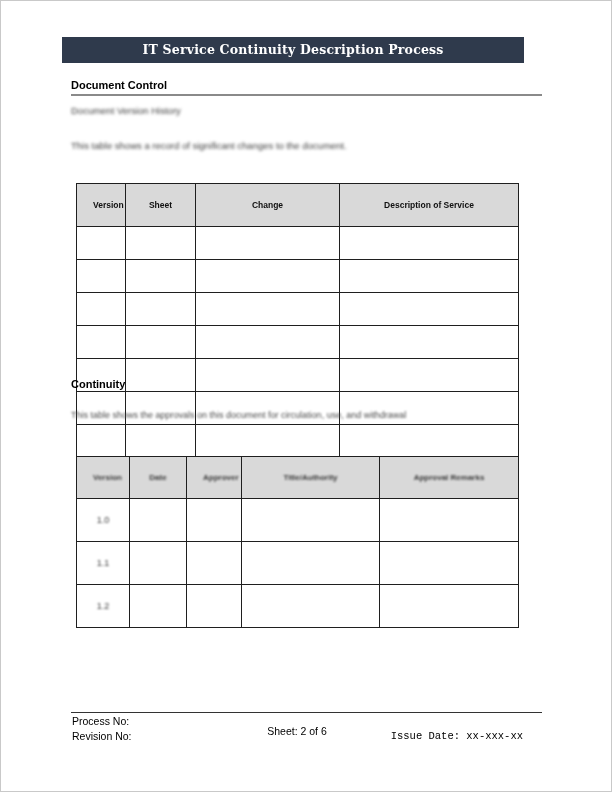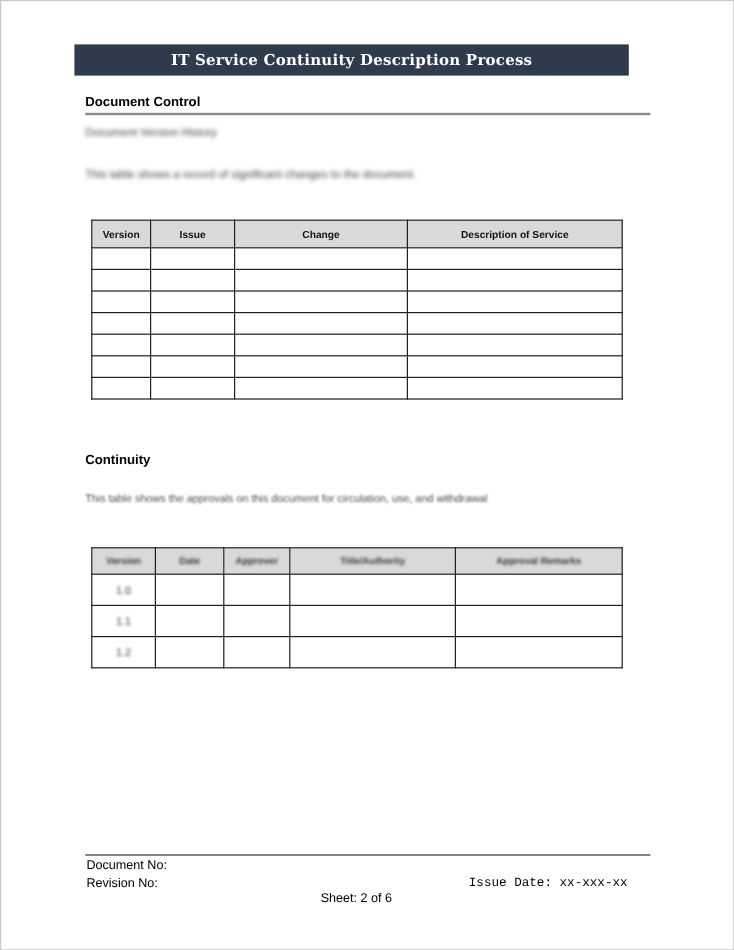--- a/index.html
+++ b/index.html
@@ -61,21 +61,21 @@
     white-space: nowrap;
   }
 
   table.doc-table {
     position: absolute;
     border-collapse: collapse;
     table-layout: fixed;
   }
   table.doc-table th, table.doc-table td {
     border: 1px solid #1f1f1f;
-    padding: 6px;
+    padding: 16px;
     overflow: hidden;
     margin-top: 12px;
   }
   table.doc-table th {
     background: #d9d9d9;
     font-size: 8.5px;
     font-weight: bold;
     color: #111111;
     text-align: center;
   }
@@ -89,21 +89,21 @@
   .blur-cell { filter: blur(1.3px); color: #3a3a3a; display: inline-block; }
 
   .footer-rule {
     position: absolute;
     left: 70px; top: 711px;
     width: 471px; height: 0;
     border-top: 1.2px solid #333333;
   }
   .footer-text { position: absolute; font-size: 10.5px; color: #000000; white-space: nowrap; }
   .footer-doc-no   { left: 71px;  top: 714px; }
-  .footer-sheet    { left: 75px;  top: 742px; width: 442px; text-align: center; }
+  .footer-sheet    { left: 75px;  top: 724px; width: 442px; text-align: center; }
   .footer-rev-no   { left: 71px;  top: 729px; }
   .footer-issue    { right: 88px; top: 729px; font-family: Liberation Mono, monospace; }
 </style>
 </head>
 <body>
 
 <div class="page">
 
   <div class="title-band">
     <span>IT Service Continuity Description Process</span>
@@ -118,21 +118,21 @@
   <table class="doc-table" id="versions-table">
     <colgroup>
       <col style="width:49px">
         <col style="width:70px">
         <col style="width:144px">
         <col style="width:179px">
     </colgroup>
     <thead>
       <tr>
         <th>Version</th>
-        <th>Issue</th>
+        <th>Sheet</th>
         <th>Change</th>
         <th>Description of Service</th>
       </tr>
     </thead>
     <tbody>
       <tr>
           <td></td>
           <td></td>
           <td></td>
           <td></td>
@@ -216,18 +216,18 @@
         <td><span class="blur-cell">1.2</span></td>
         <td></td>
           <td></td>
           <td></td>
           <td></td>
       </tr>
     </tbody>
   </table>
 
   <div class="footer-rule"></div>
-  <div class="footer-text footer-doc-no">Document No:</div>
+  <div class="footer-text footer-doc-no">Process No:</div>
   <div class="footer-text footer-sheet">Sheet: 2 of 6</div>
   <div class="footer-text footer-rev-no">Revision No:</div>
   <div class="footer-text footer-issue">Issue Date: xx-xxx-xx</div>
 
 </div>
 
 </body></html>

